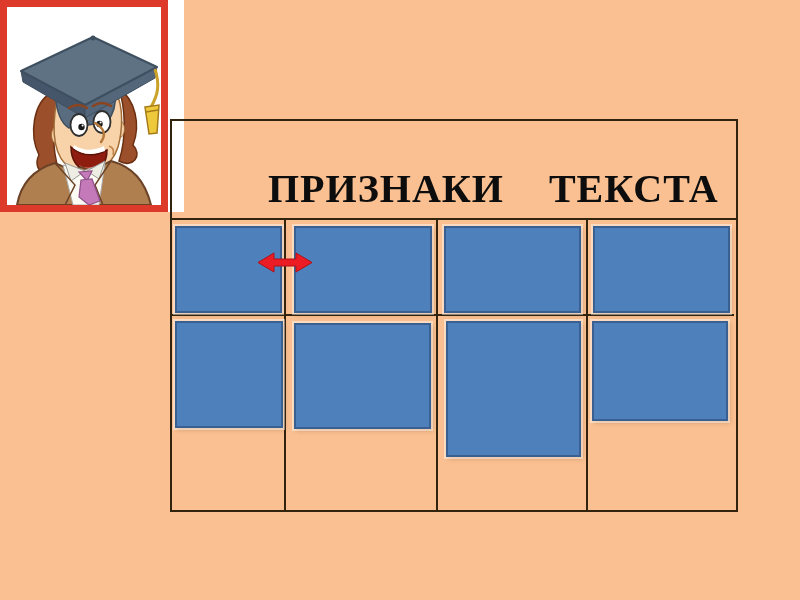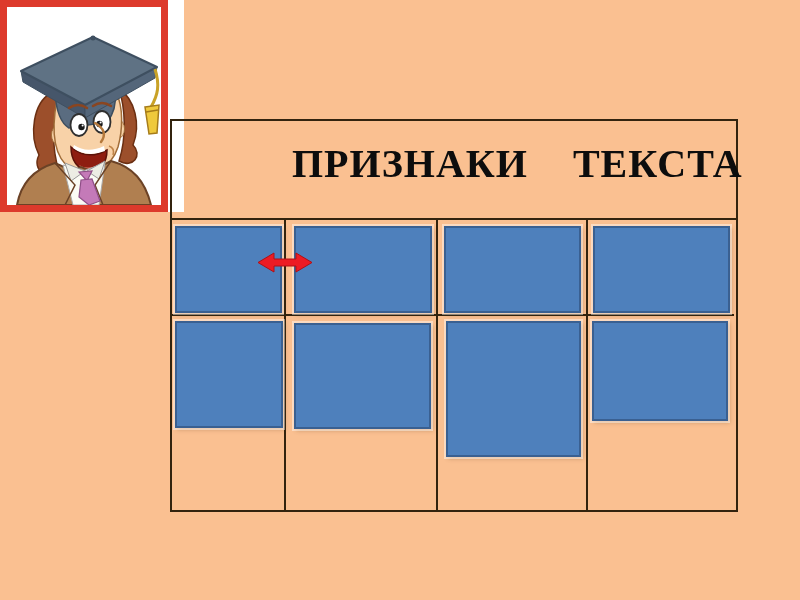--- a/index.html
+++ b/index.html
@@ -20,22 +20,22 @@
     border:7px solid #DD3A2C; background:#FFFFFF; overflow:hidden;
   }
 
   
   .tbl {
     position:absolute; left:170px; top:119px; width:568px; height:393px;
     border:2px solid #32230E; z-index:2; background:transparent;
   }
   .tbl-header {
     height:99px; border-bottom:2px solid #32230E;
-    display:flex; align-items:center;
-    padding-left:120px;
+    display:flex; align-items:flex-end;
+    padding-left:96px;
   }
   .slide-title {
     font-weight:bold; font-size:40px; color:#0D0D0D;
     letter-spacing:1px; word-spacing:34px; white-space:nowrap;
     position:relative; top:-6px;
   }
   .tbl-body {
     display:grid;
     grid-template-columns:114px 152px 150px 146px;
     grid-template-rows:96px 194px;

